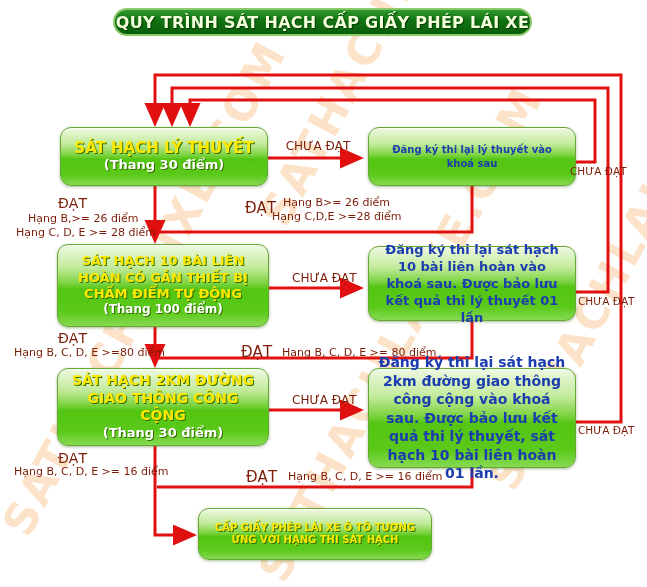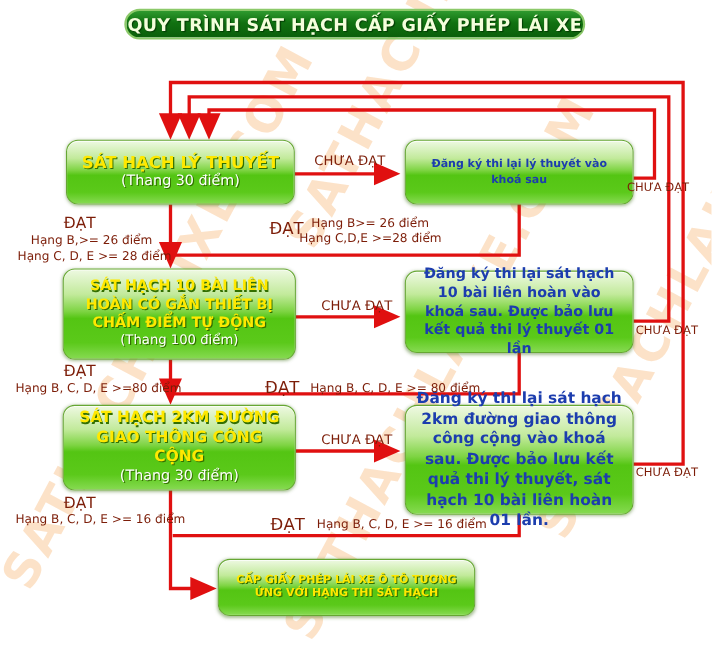--- a/index.html
+++ b/index.html
@@ -12,21 +12,21 @@
   .title-pill{position:absolute;left:113px;top:8px;width:419px;height:28px;border-radius:15px;
       border:2px solid #8cc96a;background:linear-gradient(180deg,#2e9a2e 0%,#117111 45%,#0a5f0a 100%);
       color:#f4ffdc;font-size:16px;font-weight:bold;display:flex;align-items:center;justify-content:center;
       letter-spacing:.3px;text-shadow:1px 1px 1px #033c03;white-space:nowrap}
   .gbox{position:absolute;border-radius:11px;border:1px solid #66a733;
       background:linear-gradient(180deg,#eef9e2 0%,#c2ea9b 28%,#7ed443 47%,#54c513 55%,#5bc91a 82%,#86da51 100%);
       box-shadow:0 1px 3px rgba(60,110,20,.45), inset 0 1px 0 rgba(255,255,255,.7);
       display:flex;flex-direction:column;align-items:center;justify-content:center;
       text-align:center;padding:20px 9px}
   .gtitle{color:#ffe800;font-weight:bold;text-shadow:1px 1px 0 #336f00;line-height:1.25}
-  .gsub{color:#ffffff;font-weight:normal;text-shadow:1px 1px 0 #336f00;line-height:1.3}
+  .gsub{color:#ffffff;font-weight:bold;text-shadow:1px 1px 0 #336f00;line-height:1.3}
   .gblue{color:#1c3dae;font-weight:bold;line-height:1.32}
   .lbl{position:absolute;color:#7c1d08;font-weight:normal;white-space:nowrap}
   .fail{font-size:12px}
   .fail-side{font-size:10.5px}
   .pass{font-size:14px}
   .pass-mid{font-size:15px}
   .crit{font-size:11px}
   svg.arrows{position:absolute;left:0;top:0;pointer-events:none}
 </style>
 </head>

